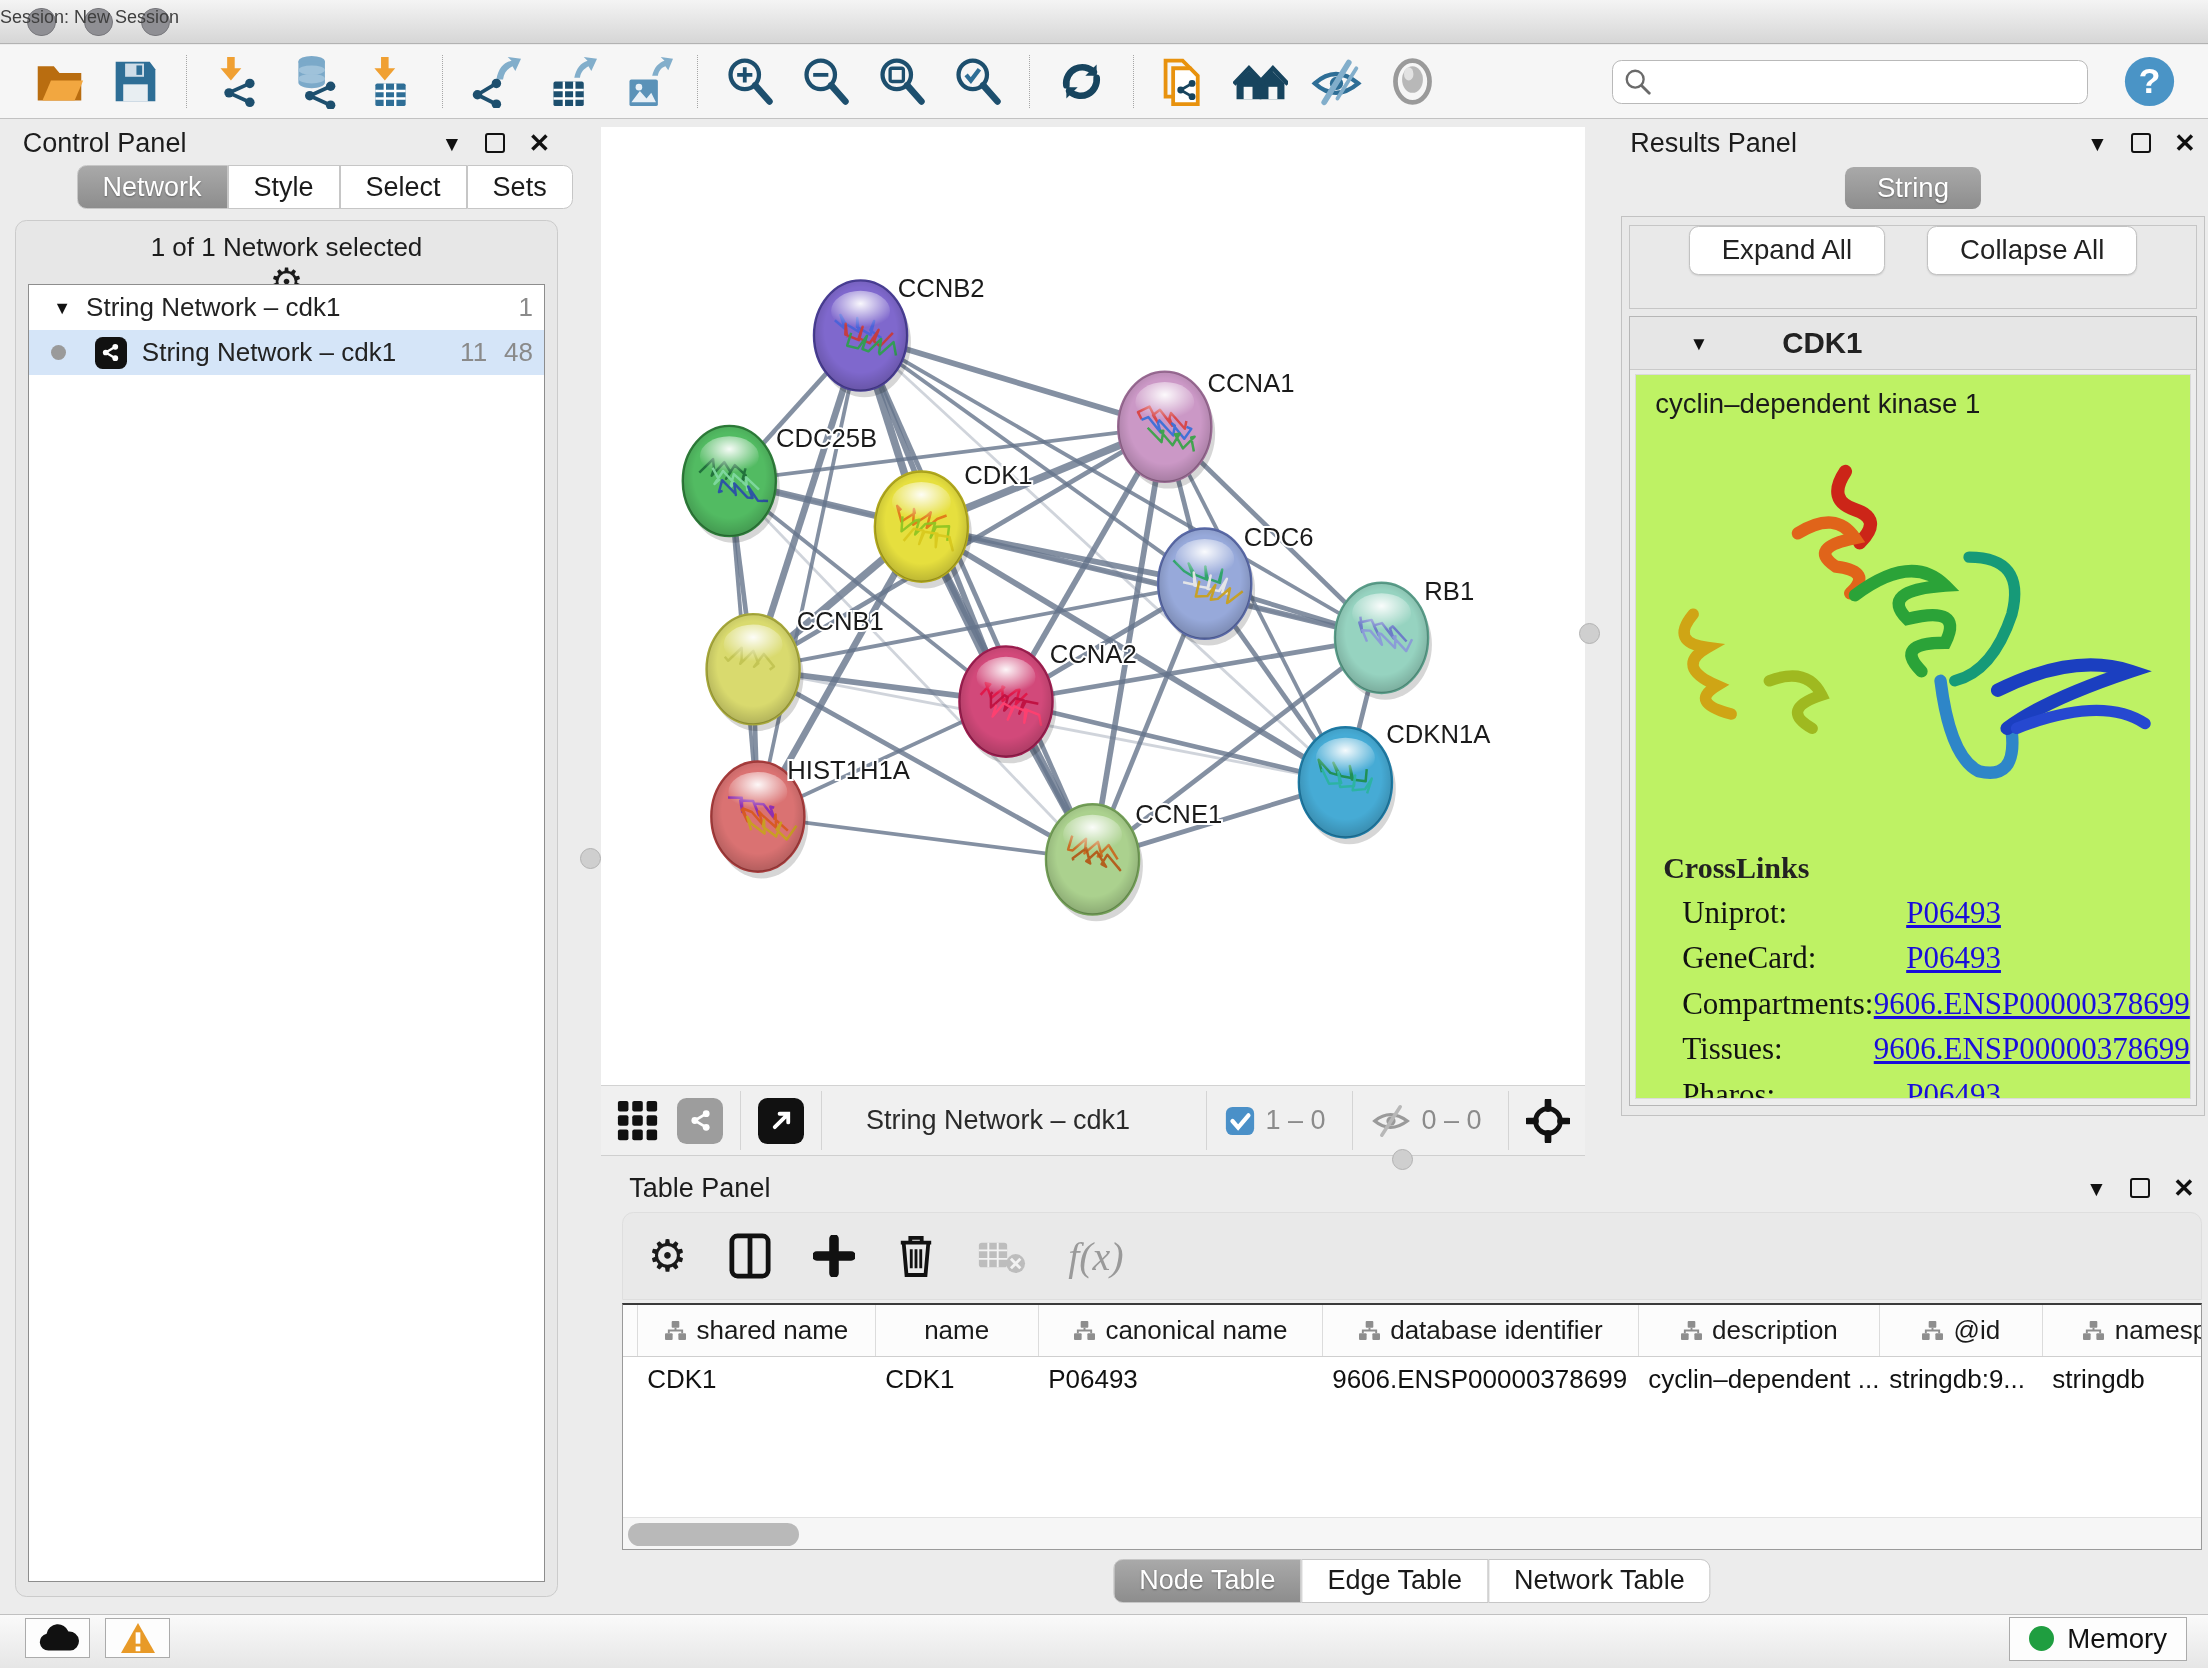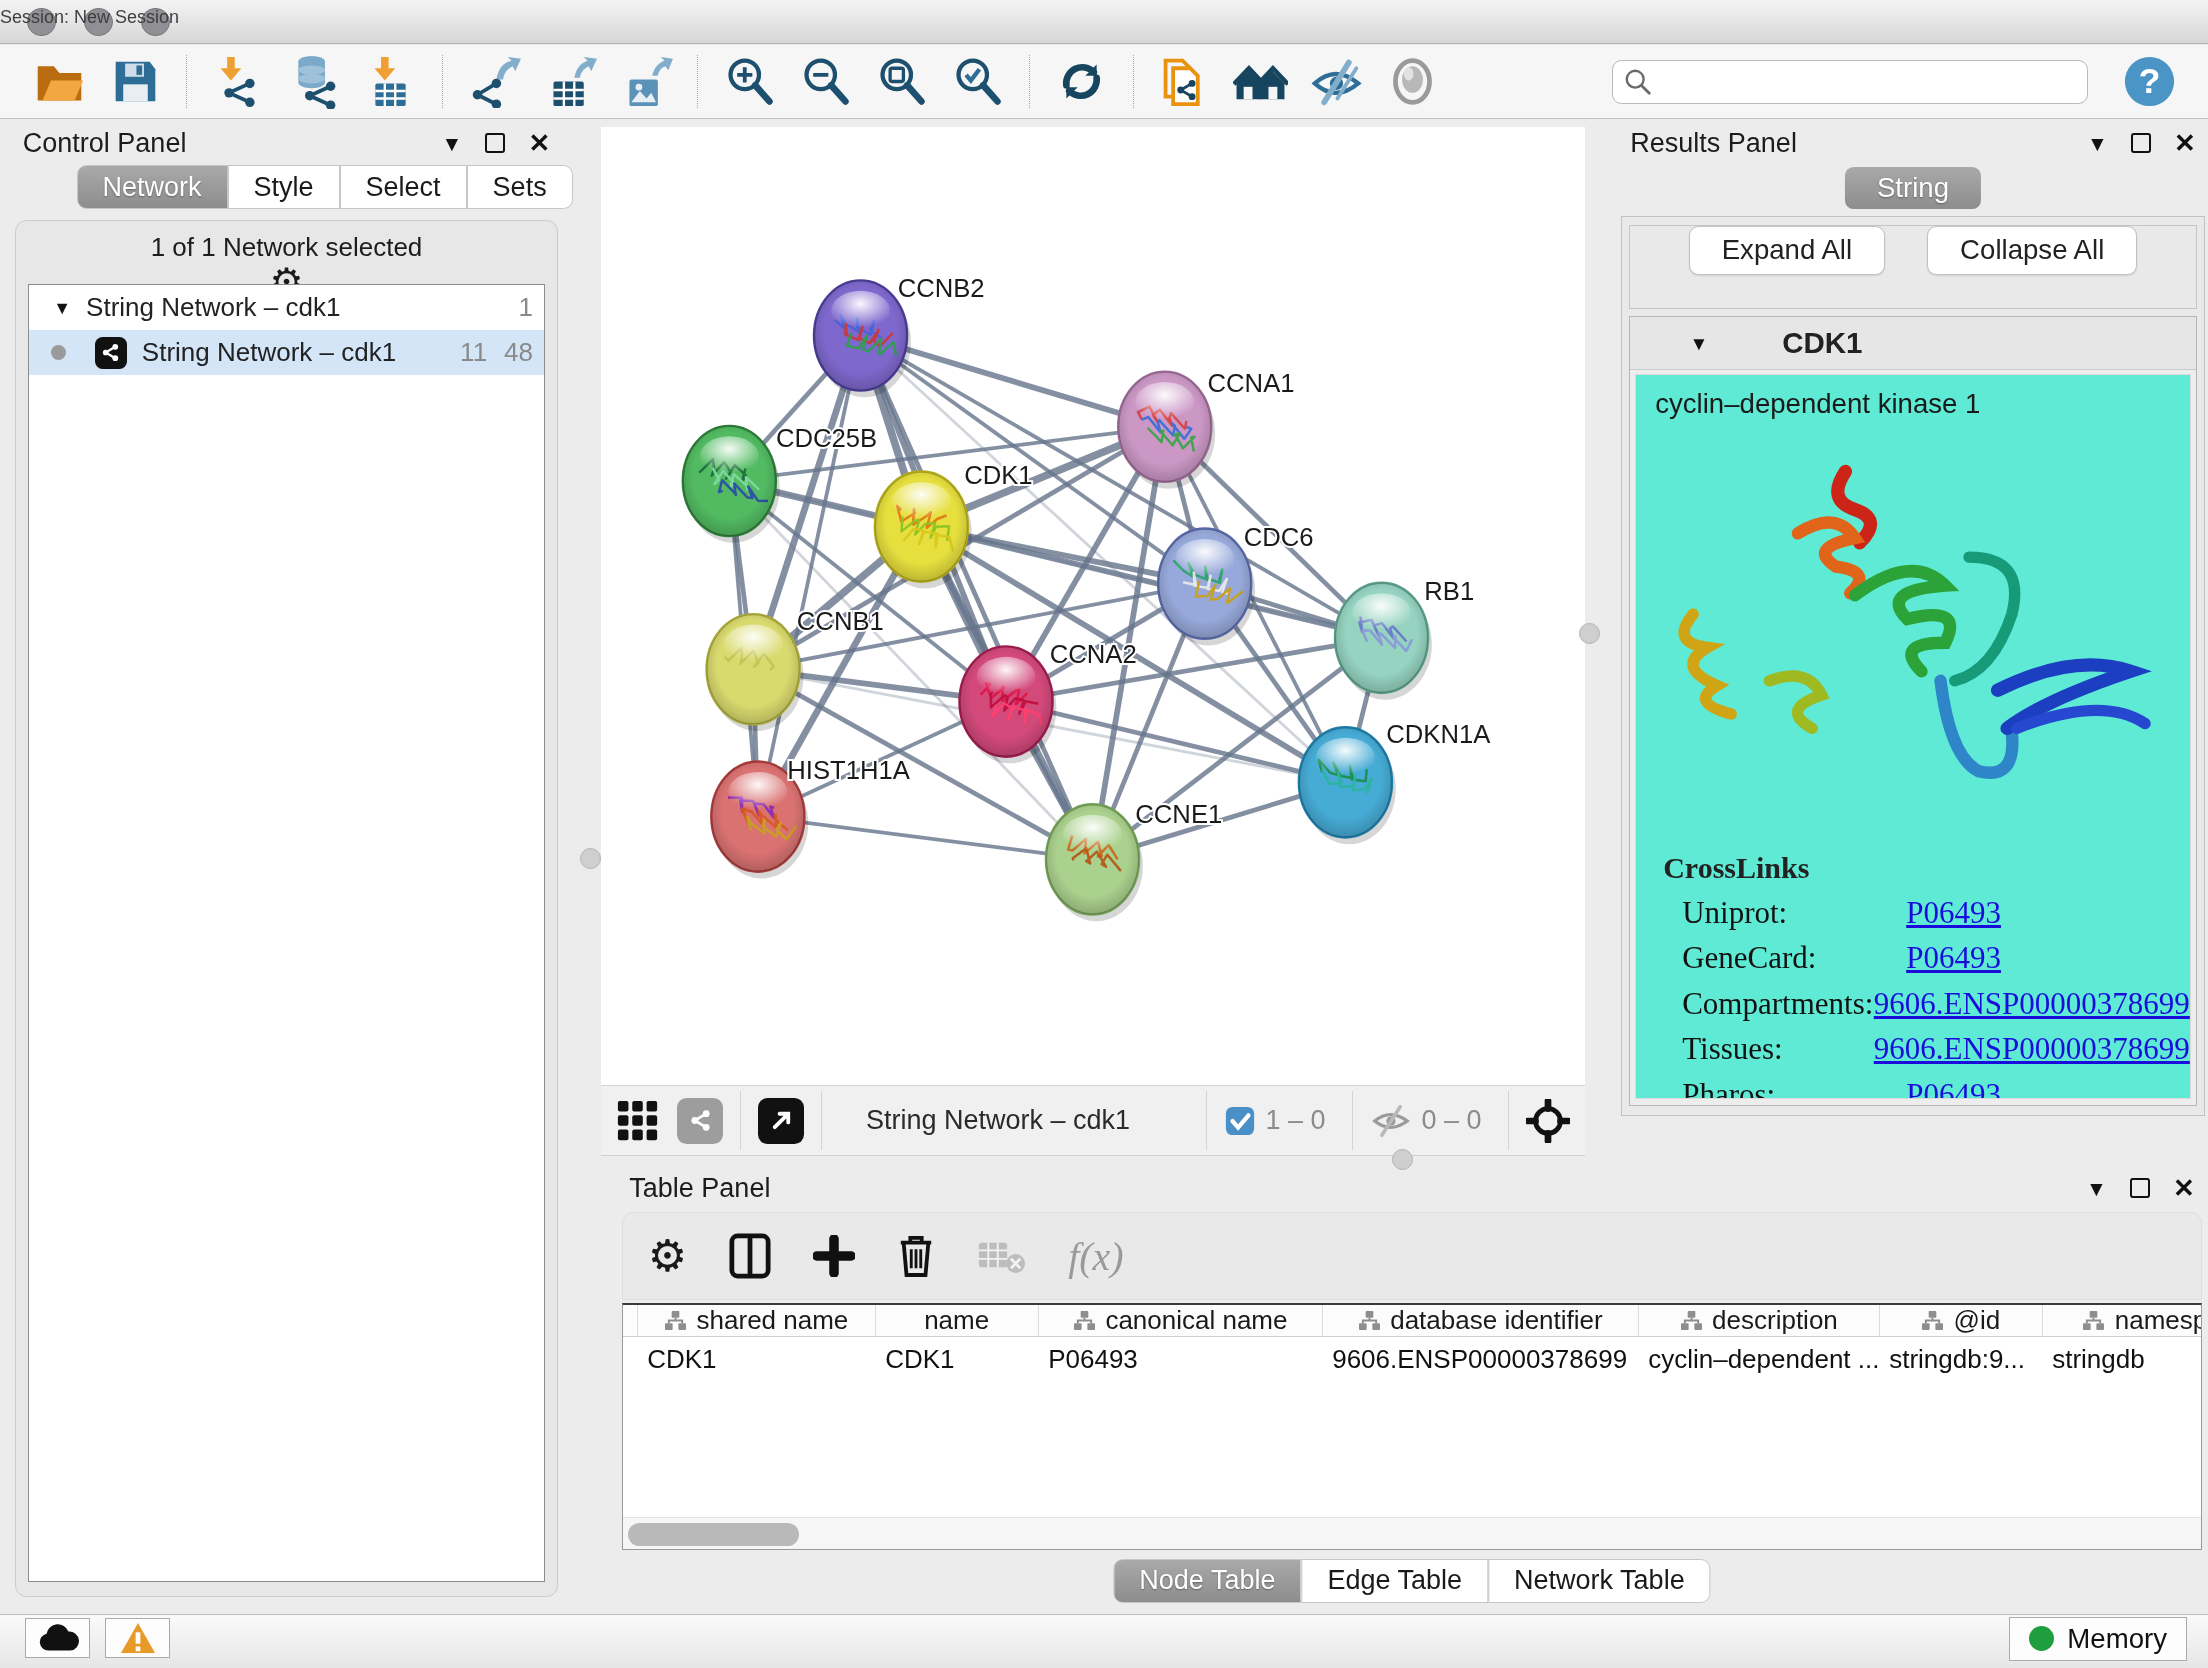--- a/index.html
+++ b/index.html
@@ -74,34 +74,34 @@
   .rp-box { position:absolute; left:3.8px; right:3.8px; top:91px; bottom:19px; background:#e9e9e9; border:1.9px solid #c2c2c2; }
   .rp-btnrow { position:absolute; left:7.6px; right:7.6px; top:7.6px; height:84px; border:1.9px solid #c6c6c6;
     display:flex; align-items:flex-start; justify-content:center; gap:42px; background:#e9e9e9; }
   .rp-btn { height:49px; padding:0 32px; background:#fff; border:1.9px solid #c2c2c2; border-radius:9.5px;
     font-size:27.6px; display:flex; align-items:center; box-shadow:0 1px 1.9px rgba(0,0,0,.12); }
   .rp-sec { position:absolute; left:7.6px; right:7.6px; top:99px; bottom:9.5px; border:1.9px solid #b6b6b6; background:#ededed; }
   .rp-sechead { position:absolute; left:0; right:0; top:0; height:53px; background:#e6e6e6;
     border-bottom:1.9px solid #cacaca; display:flex; align-items:center; }
   .rp-sechead .tri { margin-left:59px; }
   .rp-gene { font-size:29.5px; font-weight:bold; margin-left:74px; }
-  .rp-body { position:absolute; left:4.8px; right:4.8px; top:57px; bottom:5.7px; background:#5eead4; border:1px solid #dadada; overflow:hidden; }
+  .rp-body { position:absolute; left:4.8px; right:4.8px; top:57px; bottom:5.7px; background:#bef264; border:1px solid #dadada; overflow:hidden; }
   .rp-desc { font-size:27.6px; color:#1a1a1a; margin:13.3px 0 0 19px; }
   .xl { font-family:"Liberation Serif", serif; position:absolute; left:0; right:0; top:476px; }
   .xl-head { font-size:30px; font-weight:bold; margin-left:27px; }
   .xl-row { display:flex; margin:9.5px 0 0 46px; font-size:31px; }
   .xl-label { width:224px; color:#111; }
   .xl-link { color:#1a0ddb; text-decoration:underline; }
   
   .table-panel { position:absolute; left:616px; top:1170px; width:1592px; height:442px; }
   .tp-toolbar { position:absolute; left:5.7px; right:5.7px; top:42px; height:88px; background:#e9e9e9;
     border:1px solid #dedede; border-radius:11.4px 11.4px 0 0; display:flex; align-items:center; gap:42px; padding:0 25px; }
   .tp-table { position:absolute; left:5.7px; right:5.7px; top:133px; height:247px; background:#fff;
     border:1.9px solid #9a9a9a; border-top:2.9px solid #3a3a3a; overflow:hidden; }
-  .thead { display:flex; height:32px; background:#fcfcfc; border-bottom:1.9px solid #cfcfcf; }
+  .thead { display:flex; height:52px; background:#fcfcfc; border-bottom:1.9px solid #cfcfcf; }
   .th { display:flex; align-items:center; justify-content:center; gap:9.5px; border-right:1.9px solid #dcdcdc;
     font-size:26px; color:#1a1a1a; flex:none; overflow:hidden; white-space:nowrap; }
   .trow { display:flex; height:44px; }
   .td { display:flex; align-items:center; padding-left:9.5px; font-size:26px; color:#111; flex:none; overflow:hidden; white-space:nowrap; }
   .hscroll { position:absolute; left:0; right:0; bottom:0; height:32px; background:#f6f6f6; border-top:1px solid #e2e2e2; }
   .hthumb { position:absolute; left:5.7px; top:4.8px; width:171px; height:23px; border-radius:11.4px; background:#b9b9b9; }
   .tp-tabs { position:absolute; left:50%; transform:translateX(-50%); bottom:9.5px;margin-top:18px; }
   .grayed { opacity:.45; }
   .fx { font-family:"Liberation Serif", serif; font-style:italic; font-size:40px; color:#9a9a9a; }
   

